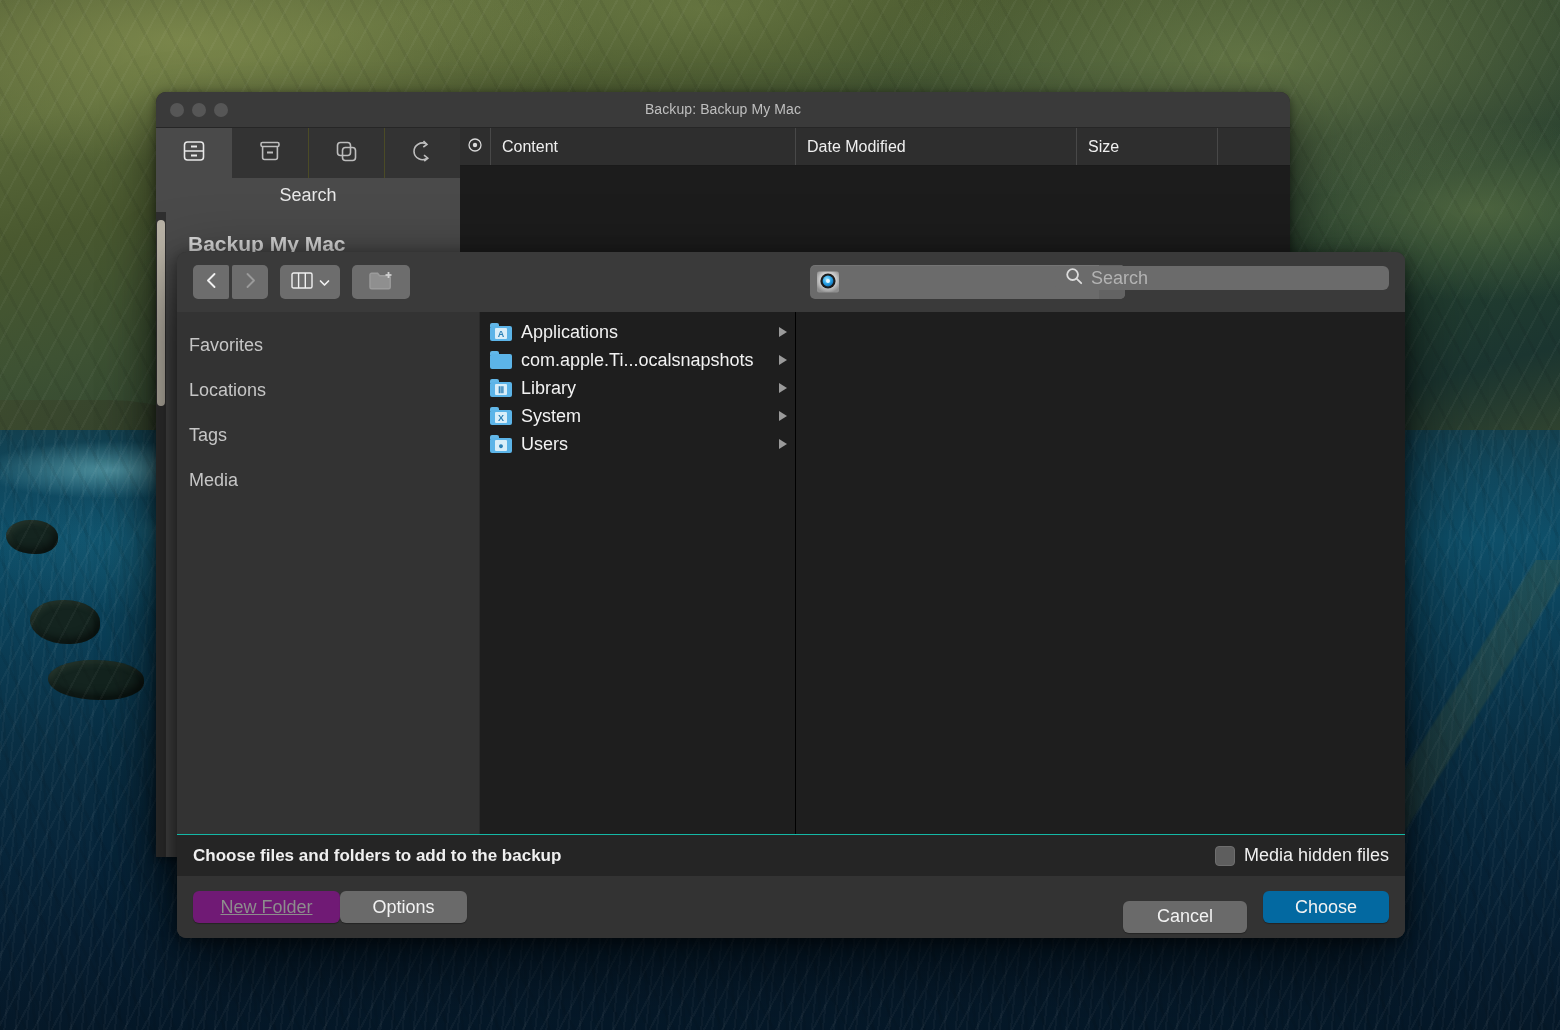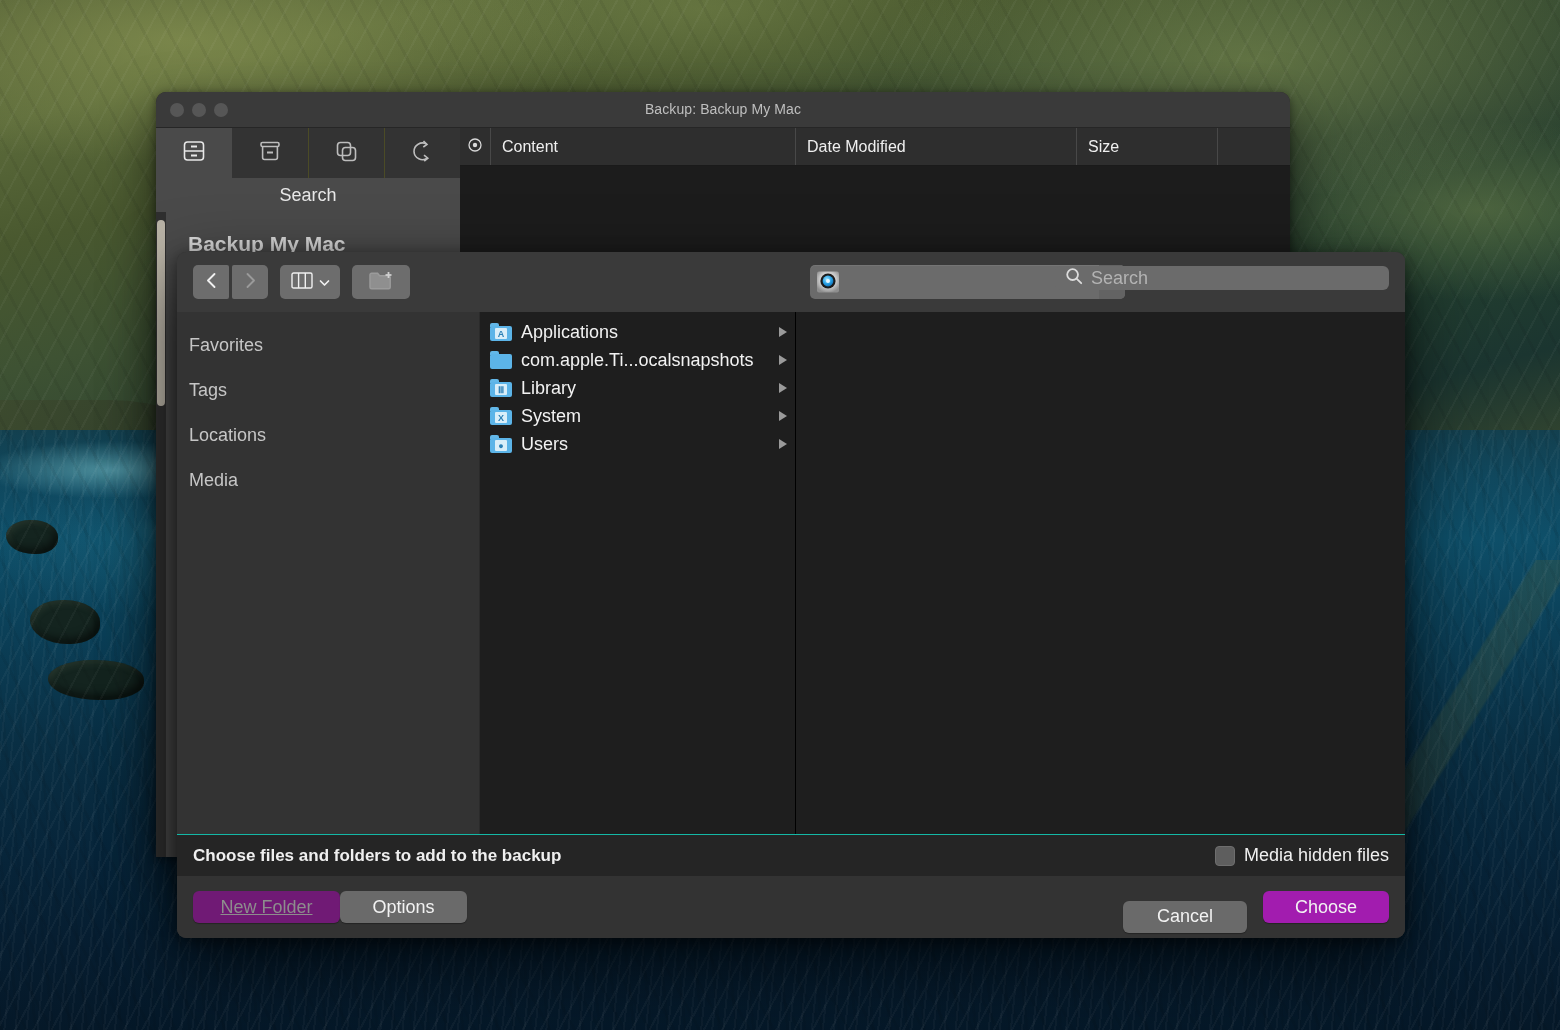--- a/index.html
+++ b/index.html
@@ -206,21 +206,21 @@
     height:62px; background:#333; display:flex; align-items:center;
     padding:0 16px; flex:0 0 62px;
   }
   .pushbtn {
     height:32px; border-radius:6px; background:#6a6a6a; color:#f2f2f2;
     font-size:18px; display:flex; align-items:center; justify-content:center;
     border:none; font-family:"Liberation Sans", sans-serif;
     box-shadow:0 1px 1px rgba(0,0,0,.3);
   }
   .pushbtn.disabled { background:#701a75; color:#8d8d8d;text-decoration:underline; }
-  .pushbtn.primary { background:#a21caf;border-radius:6px; }
+  .pushbtn.primary { background:#0369a1;border-radius:6px; }
   #btn-newfolder { width:147px; }
   #btn-options { width:127px; }
   #footer-spacer { flex:1; }
   #btn-cancel { width:124px;margin-top:19px; }
   #btn-choose { width:126px; margin-left:16px; }
 
   
   .fic { width:22px; height:18px; position:relative; flex:0 0 22px; }
   .fic .tab { position:absolute; left:0; top:0; width:9px; height:4px; background:#62b7e8; border-radius:2px 2px 0 0; }
   .fic .body { position:absolute; left:0; top:3px; width:22px; height:15px; background:#5cb4e8; border-radius:2px; }
@@ -414,22 +414,22 @@
         </svg>
       </span>
       <input id="search-input" type="text" placeholder="Search" style="">
     </div>
   </div>
 
   <div id="dlg-main">
 
     <div id="dlg-sidebar">
       <div class="sb-group">Favorites</div>
+      <div class="sb-group">Locations</div>
       <div class="sb-group">Tags</div>
-      <div class="sb-group">Locations</div>
       <div class="sb-group">Media</div>
     </div>
 
     <div id="browser">
       <div id="col1">
 
         <div class="frow">
           <span class="fic">
             <span class="tab"></span>
               <span class="body"></span>

